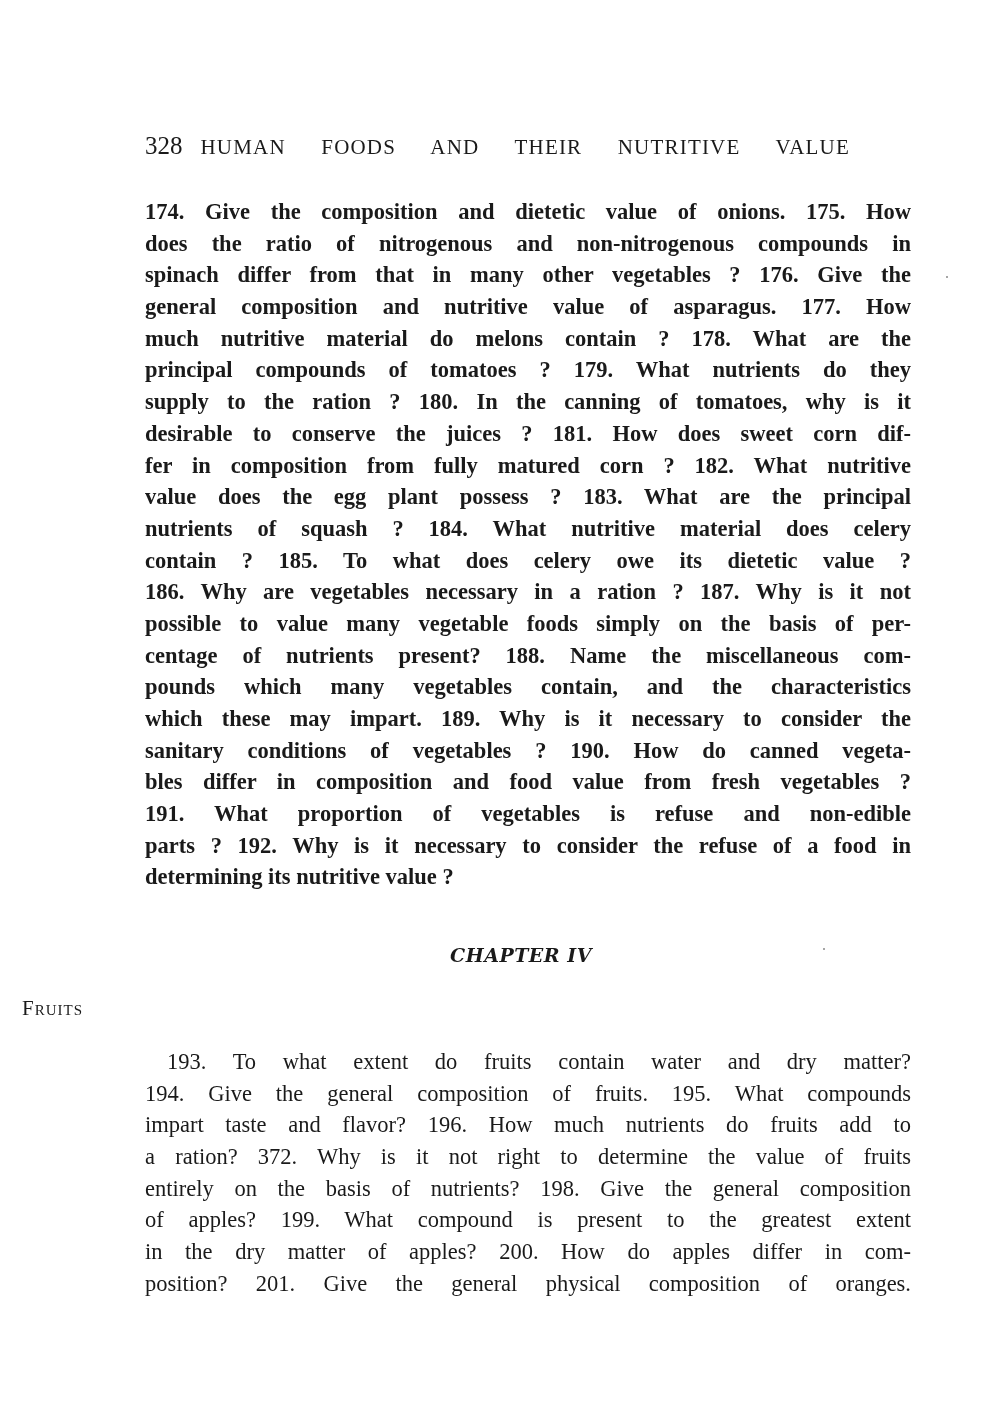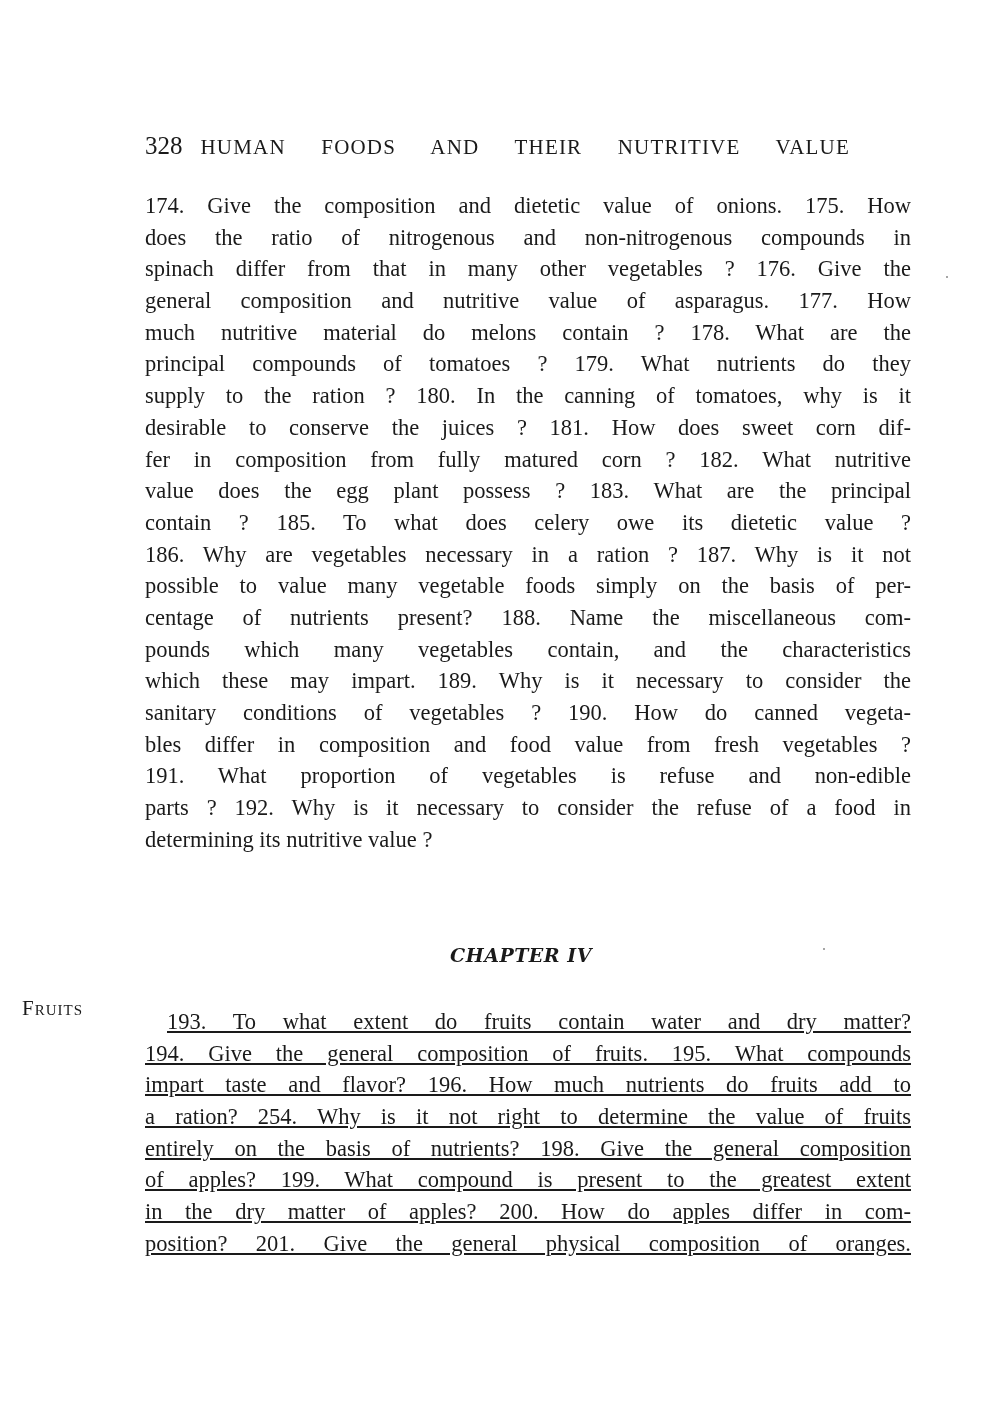--- a/index.html
+++ b/index.html
@@ -57,22 +57,22 @@
       text-align: justify;
       text-align-last: justify;
       overflow: visible;
     }
     .line.last {
       text-align-last: left;
     }
     .line.indent {
       padding-left: 22px;
     }
-    #block-1 { top: 154px; }
-    #block-2 { top: 970px; text-decoration: underline; }
+    #block-1 { top: 160px; font-weight: bold; }
+    #block-2 { top: 1010px; }
     .chapter-heading {
       position: absolute;
       left: 0;
       width: 1000px;
       top: 908px;
       text-align: center;
       font-family: "DejaVu Serif", serif;
       font-weight: bold;
       font-size: 19px;
       letter-spacing: 0.5px;
@@ -114,41 +114,42 @@
     <div class="line">174. Give the composition and dietetic value of onions. 175. How</div>
     <div class="line">does the ratio of nitrogenous and non-nitrogenous compounds in</div>
     <div class="line">spinach differ from that in many other vegetables ? 176. Give the</div>
     <div class="line">general composition and nutritive value of asparagus. 177. How</div>
     <div class="line">much nutritive material do melons contain ? 178. What are the</div>
     <div class="line">principal compounds of tomatoes ? 179. What nutrients do they</div>
     <div class="line">supply to the ration ? 180. In the canning of tomatoes, why is it</div>
     <div class="line">desirable to conserve the juices ? 181. How does sweet corn dif-</div>
     <div class="line">fer in composition from fully matured corn ? 182. What nutritive</div>
     <div class="line">value does the egg plant possess ? 183. What are the principal</div>
+    <div class="line">nutrients of squash ? 184. What nutritive material does celery</div>
     <div class="line">contain ? 185. To what does celery owe its dietetic value ?</div>
     <div class="line">186. Why are vegetables necessary in a ration ? 187. Why is it not</div>
     <div class="line">possible to value many vegetable foods simply on the basis of per-</div>
     <div class="line">centage of nutrients present? 188. Name the miscellaneous com-</div>
     <div class="line">pounds which many vegetables contain, and the characteristics</div>
     <div class="line">which these may impart. 189. Why is it necessary to consider the</div>
     <div class="line">sanitary conditions of vegetables ? 190. How do canned vegeta-</div>
     <div class="line">bles differ in composition and food value from fresh vegetables ?</div>
     <div class="line">191. What proportion of vegetables is refuse and non-edible</div>
     <div class="line">parts ? 192. Why is it necessary to consider the refuse of a food in</div>
     <div class="line last">determining its nutritive value ?</div>
   </div>
 
   <div class="chapter-heading">CHAPTER IV</div>
   <div class="chapter-title">Fruits</div>
 
   <div class="block" id="block-2">
     <div class="line indent">193. To what extent do fruits contain water and dry matter?</div>
     <div class="line">194. Give the general composition of fruits. 195. What compounds</div>
     <div class="line">impart taste and flavor? 196. How much nutrients do fruits add to</div>
-    <div class="line">a ration? 254. Why is it not right to determine the value of fruits</div>
+    <div class="line">a ration? 372. Why is it not right to determine the value of fruits</div>
     <div class="line">entirely on the basis of nutrients? 198. Give the general composition</div>
     <div class="line">of apples? 199. What compound is present to the greatest extent</div>
     <div class="line">in the dry matter of apples? 200. How do apples differ in com-</div>
     <div class="line">position? 201. Give the general physical composition of oranges.</div>
   </div>
 
   <div class="speck" style="left:946px; top:240px;"></div>
   <div class="speck" style="left:823px; top:912px;"></div>
 
 </div>

